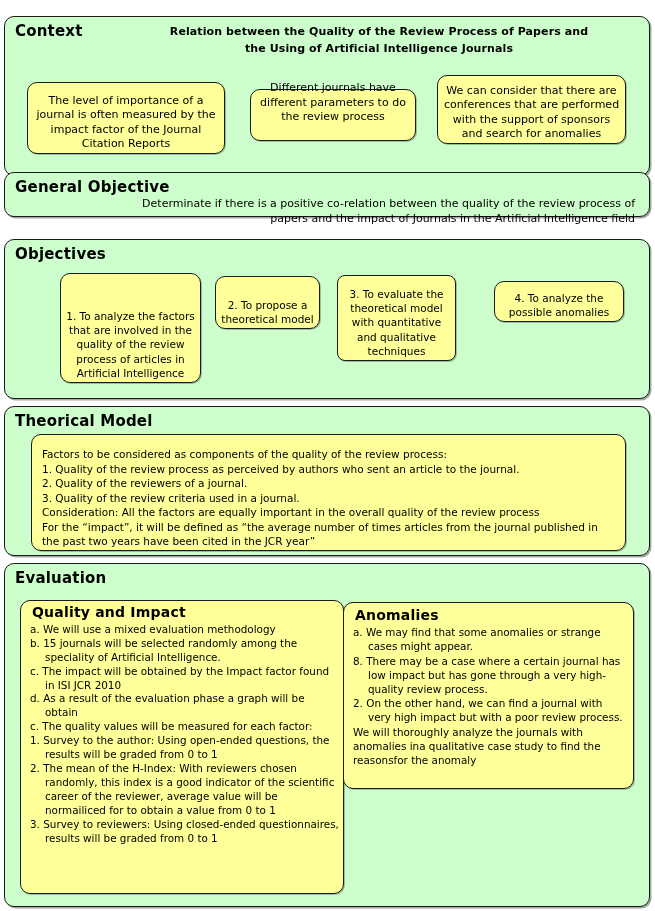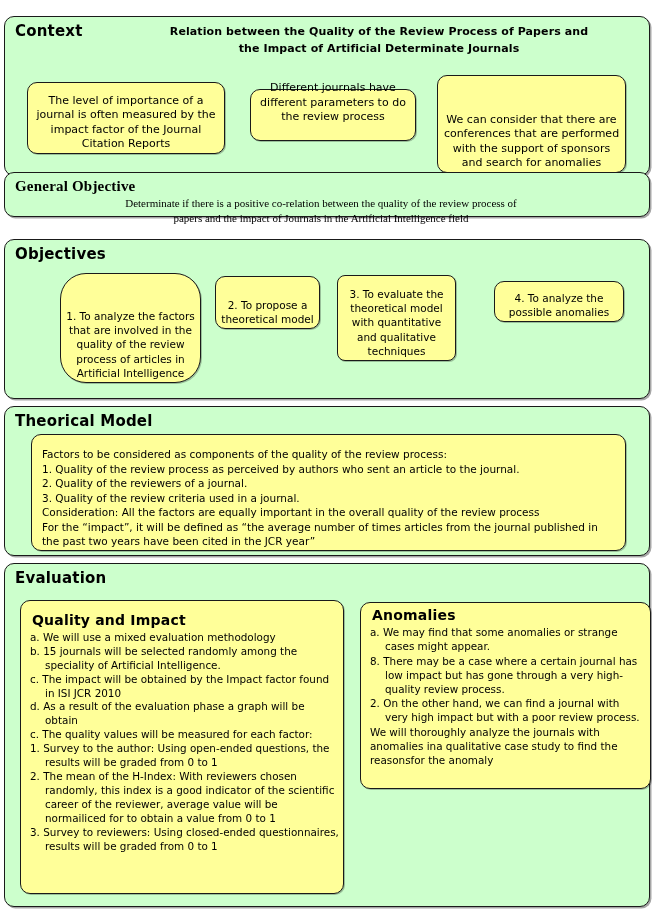--- a/index.html
+++ b/index.html
@@ -27,68 +27,68 @@
   .center-box{display:flex;align-items:flex-end;justify-content:center;text-align:center;}
 
   
   #context{top:4px;height:160px;margin-top:12px;}
   #context .ctx-title{
     position:absolute;left:106px;right:2px;top:6px;text-align:center;
     font-weight:bold;font-size:11px;line-height:17px;letter-spacing:.1px;
   }
   #ctx-box-0{left:22px;top:65px;width:198px;height:72px;font-size:11px;line-height:14.2px;padding:2px 4px;}
   #ctx-box-1{left:245px;top:72px;width:166px;height:52px;font-size:11px;line-height:14.2px;padding:16px 4px;}
-  #ctx-box-2{left:432px;top:58px;width:189px;height:98px;font-size:11px;line-height:14.2px;padding:2px 4px;}
+  #ctx-box-2{left:432px;top:58px;width:189px;height:69px;font-size:11px;line-height:14.2px;padding:2px 4px;}
 
   
-  #general{top:172px;height:45px;font-family:Liberation Serif, serif;}
+  #general{top:172px;height:45px;}
   #general .go-text{
-    position:absolute;left:2px;right:14px;top:23px;text-align:center;
+    position:absolute;left:2px;right:14px;top:23px;text-align:right;
     font-size:11px;line-height:15px;
   }
 
   
   #objectives{top:239px;height:160px;}
   #objectives .ybox{font-size:10.5px;line-height:14.2px;padding:2px 3px;}
-  #obj-box-0{left:55px;top:33px;width:141px;height:110px;border-radius:26px;}
+  #obj-box-0{left:55px;top:33px;width:141px;height:110px;}
   #obj-box-1{left:210px;top:36px;width:105px;height:53px;}
   #obj-box-2{left:332px;top:35px;width:119px;height:86px;border-radius:8px;}
   #obj-box-3{left:489px;top:41px;width:130px;height:41px;}
 
   
   #theorical{top:406px;height:150px;}
   #tm-box{
     left:26px;top:27px;width:595px;height:117px;
     font-size:10.5px;line-height:14.5px;padding:12px 10px;text-align:left;
   }
 
   
   #evaluation{top:563px;height:344px;}
   #qi-box{
     left:15px;top:36px;width:324px;height:294px;
-    font-size:10.4px;line-height:13.9px;padding:12px 4px 4px 9px;
+    font-size:10.4px;line-height:13.9px;padding:4px 4px 4px 9px;
     overflow:hidden;
   }
   #an-box{
-    left:355px;top:38px;width:291px;height:187px;
+    left:338px;top:38px;width:291px;height:187px;
     font-size:10.4px;line-height:14.2px;padding:4px 6px 4px 9px;
     overflow:hidden;
   }
   .box-title{font-size:14px;font-weight:bold;margin:1px 0 3px 2px;letter-spacing:.2px;}
   .item{padding-left:15px;text-indent:-15px;}
   .plain{padding-left:0;text-indent:0;}
 </style>
 </head>
 <body>
 
 <div class="panel" id="context">
   <div class="sec-label">Context</div>
   <div class="ctx-title">
     <div>Relation between the Quality of the Review Process of Papers and</div>
-    <div>the Impact of Artificial Determinate Journals</div>
+    <div>the Using of Artificial Intelligence Journals</div>
   </div>
   <div class="ybox center-box" id="ctx-box-0">
     <span>The level of importance of a journal is often measured by the impact factor of the Journal Citation Reports</span>
   </div>
   <div class="ybox center-box" id="ctx-box-1">
     <span>Different journals have different parameters to do the review process</span>
   </div>
   <div class="ybox center-box" id="ctx-box-2">
     <span>We can consider that there are conferences that are performed with the support of sponsors and search for anomalies</span>
   </div>

